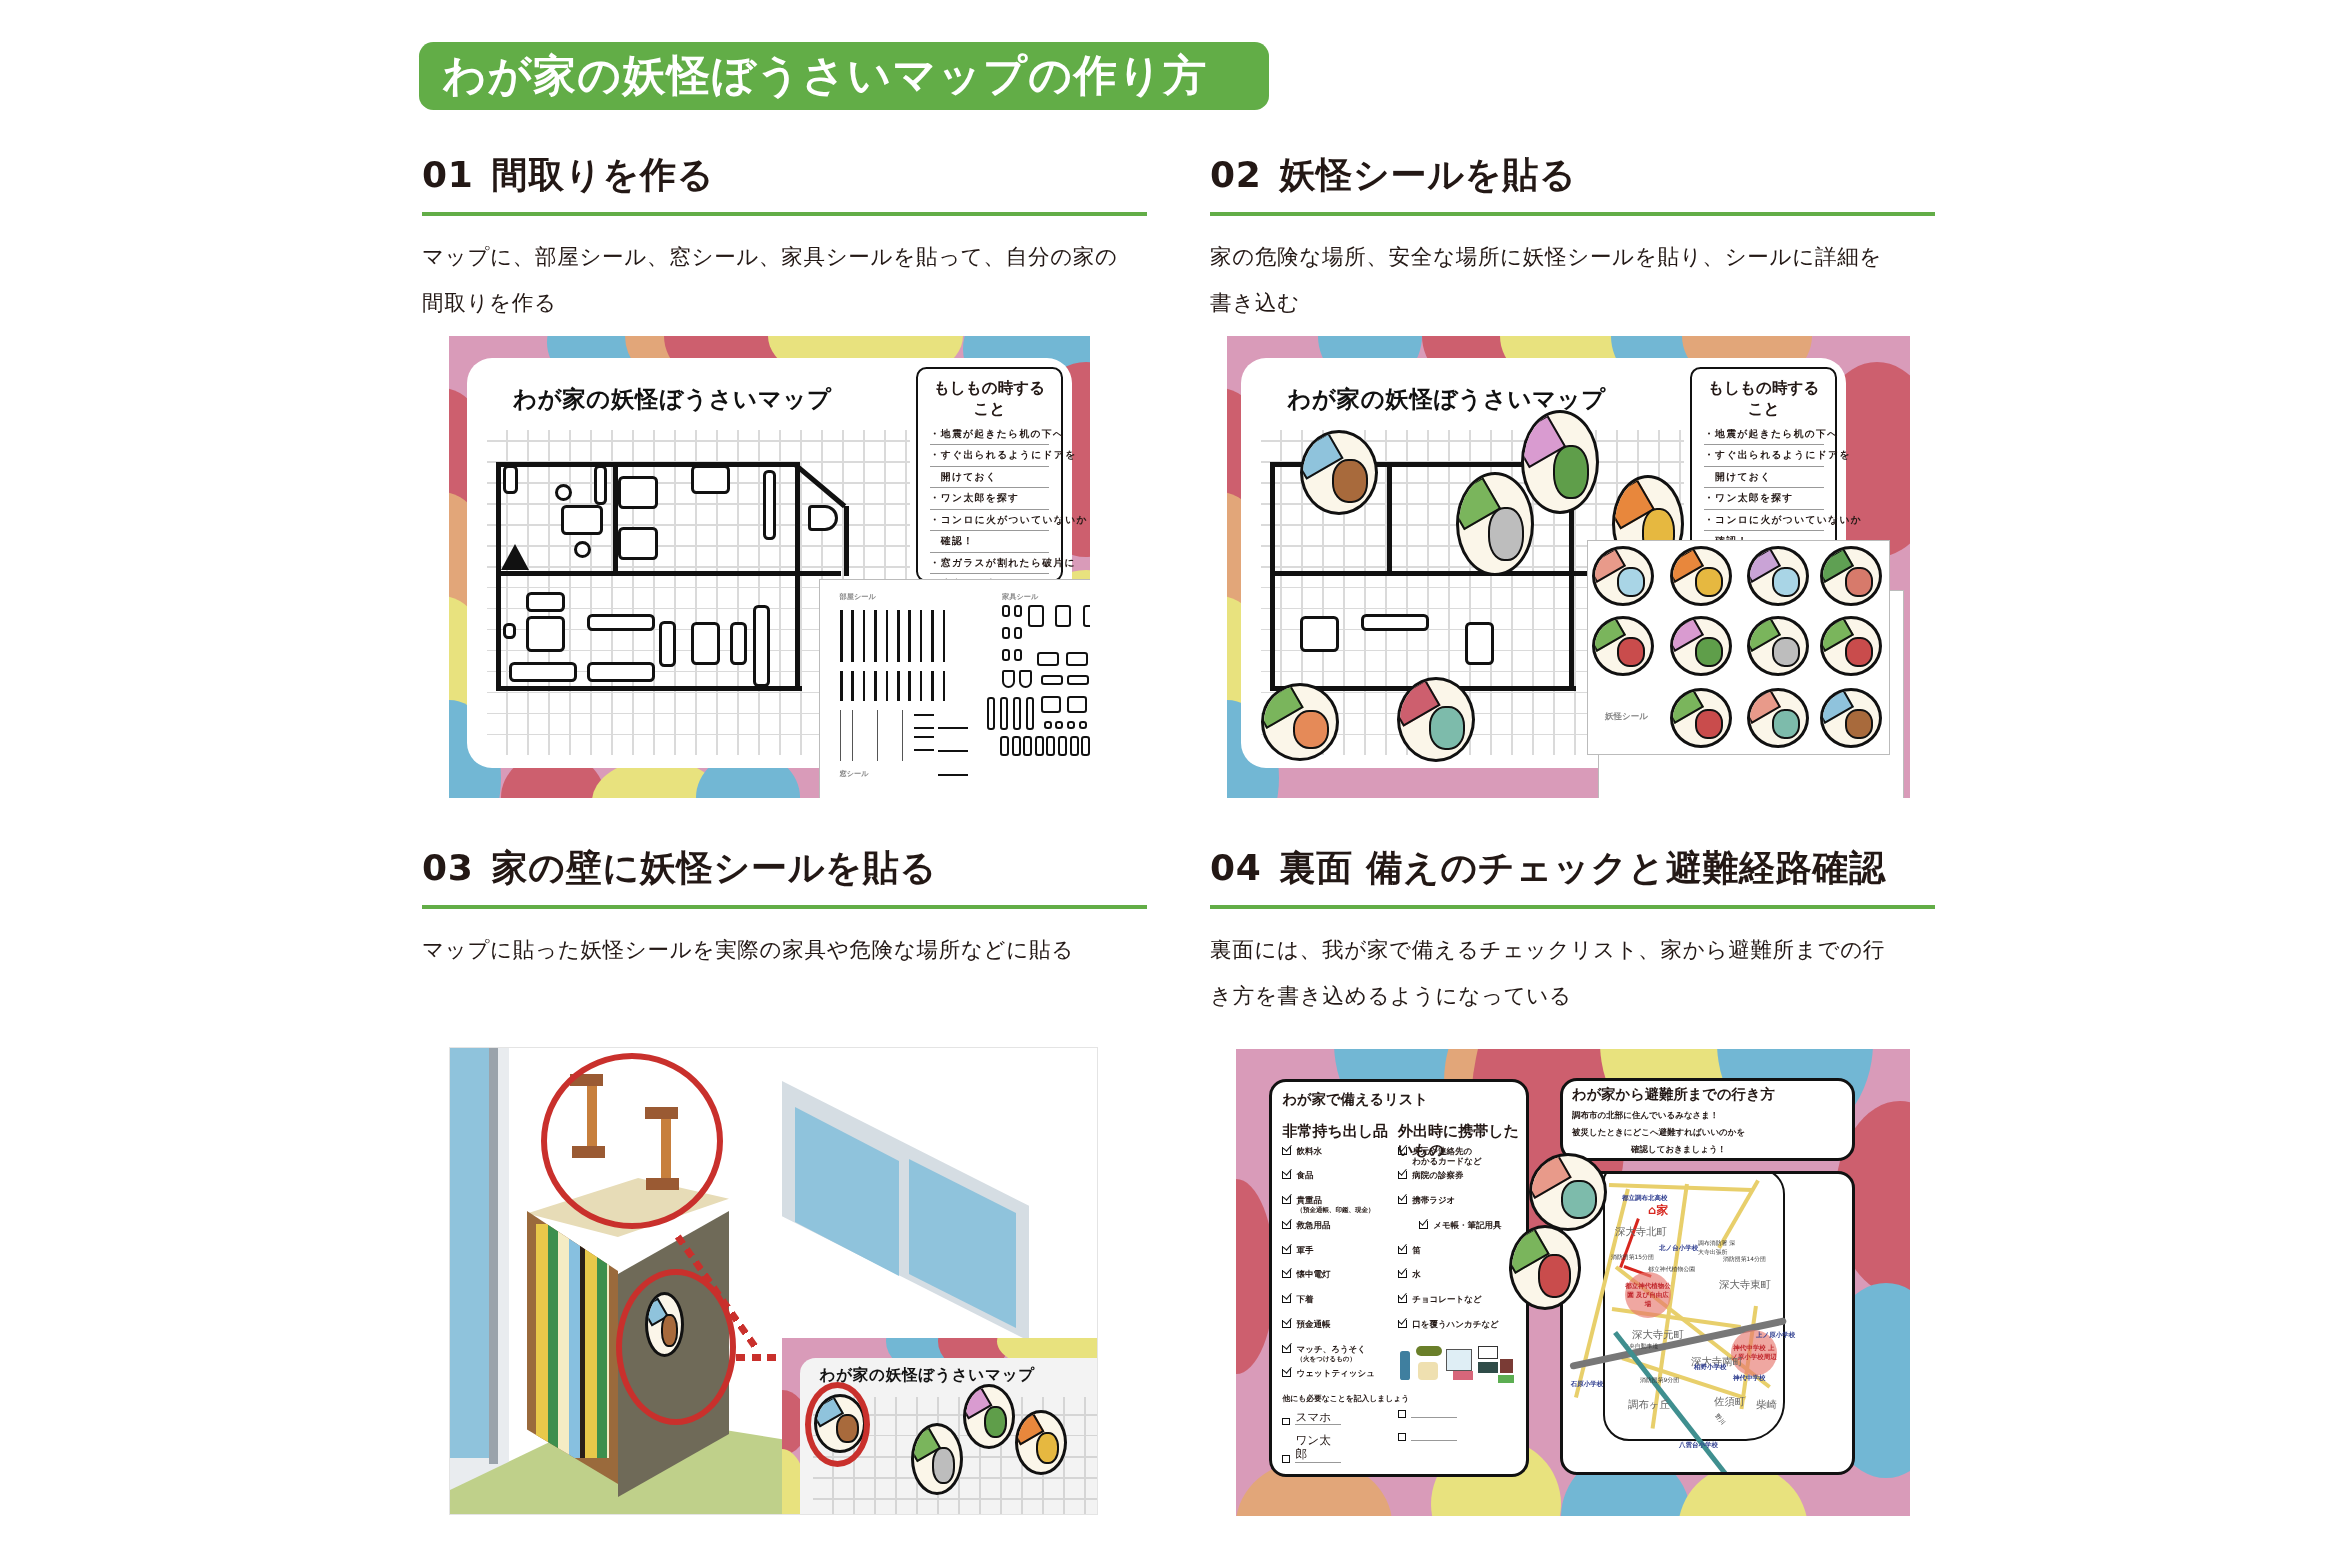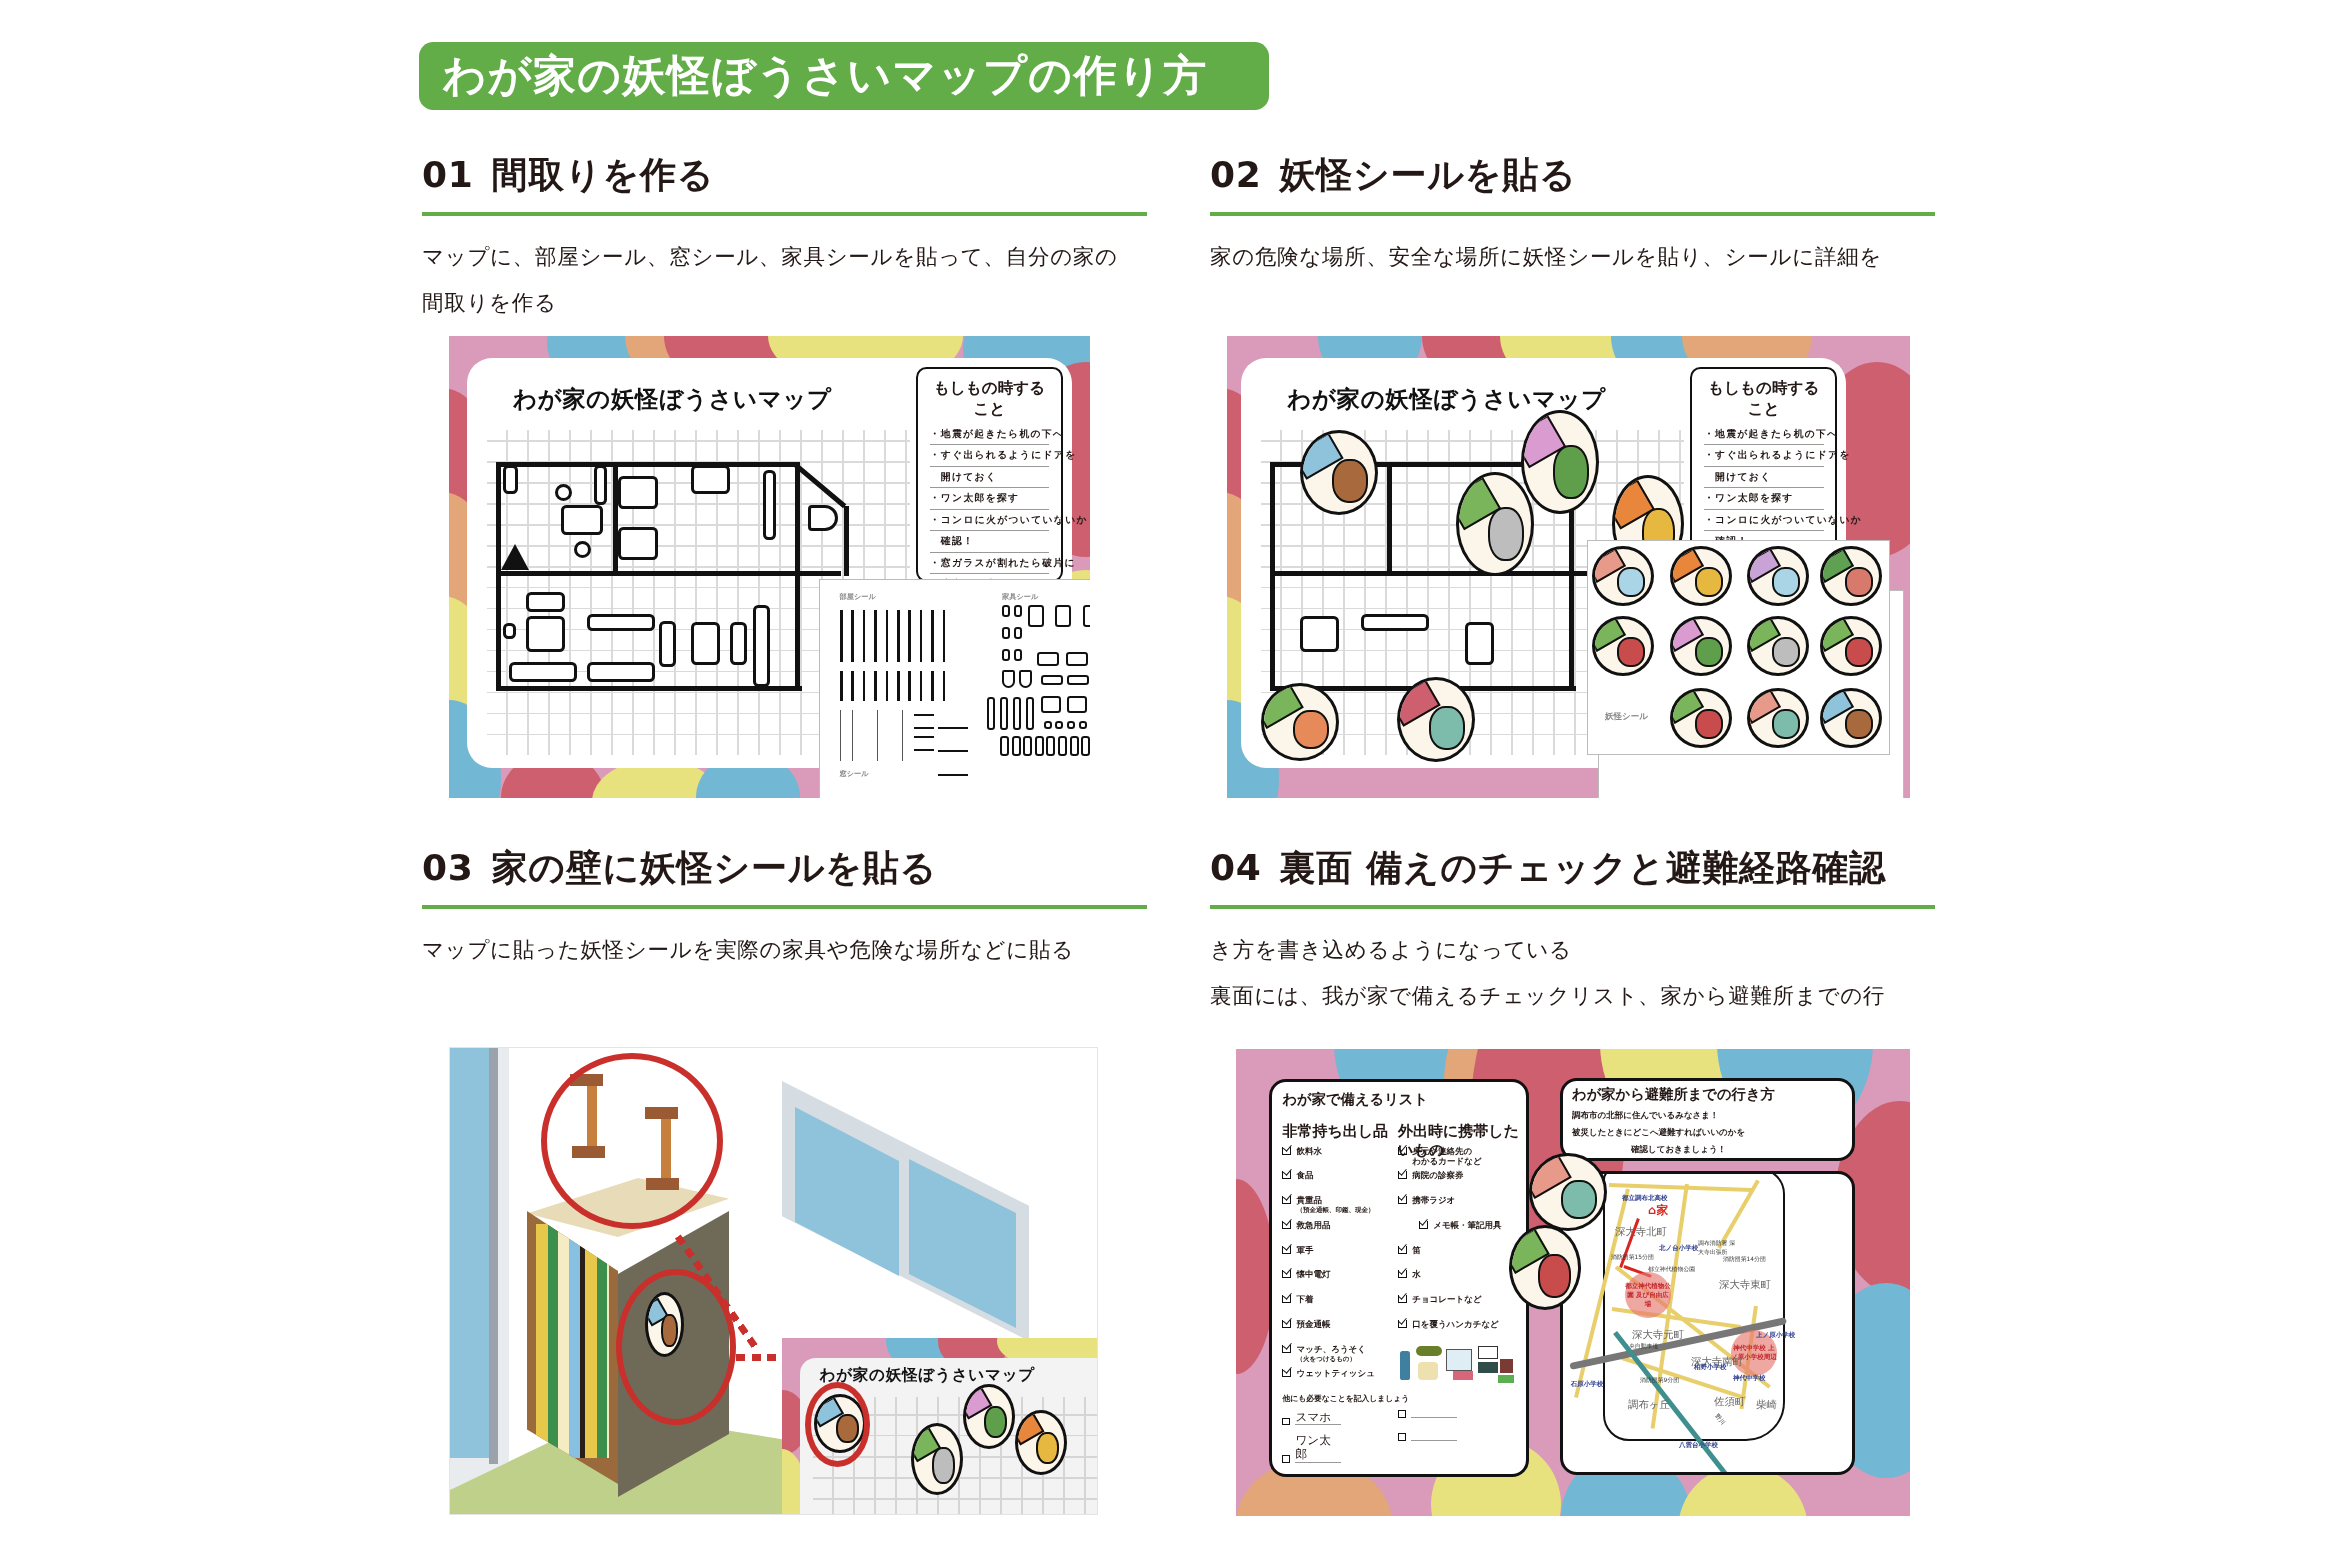--- a/index.html
+++ b/index.html
@@ -108,20 +108,21 @@
 </section>
 
 <section class="step" style="left:1210px; top:146px;">
   <div class="heading">
     <span class="num">02</span>
     <span>妖怪シールを貼る</span>
   </div>
   <div class="rule"></div>
   <div class="desc">
     <div>家の危険な場所、安全な場所に妖怪シールを貼り、シールに詳細を</div>
+    <div>書き込む</div>
   </div>
 </section>
 
 <section class="step" style="left:422px; top:839px;">
   <div class="heading">
     <span class="num">03</span>
     <span>家の壁に妖怪シールを貼る</span>
   </div>
   <div class="rule"></div>
   <div class="desc">
@@ -129,22 +130,22 @@
   </div>
 </section>
 
 <section class="step" style="left:1210px; top:839px;">
   <div class="heading">
     <span class="num">04</span>
     <span>裏面 備えのチェックと避難経路確認</span>
   </div>
   <div class="rule"></div>
   <div class="desc">
+    <div>裏面には、我が家で備えるチェックリスト、家から避難所までの行</div>
     <div>き方を書き込めるようになっている</div>
-    <div>裏面には、我が家で備えるチェックリスト、家から避難所までの行</div>
   </div>
 </section>
 
 <div class="card" style="left:449px; top:336px; width:641px; height:462px;">
   <div class="blobs">
     <div style="position:absolute; inset:0; background:#d99bb9;"></div>
     <div class="blob" style="left:-39px; top:-52px; width:182px; height:130px; background:#d99bb9;"></div>
     <div class="blob" style="left:98px; top:-39px; width:104px; height:91px; background:#72b7d4;"></div>
     <div class="blob" style="left:176px; top:-46px; width:85px; height:91px; background:#e2a679;"></div>
     <div class="blob" style="left:215px; top:-52px; width:130px; height:104px; background:#cd5f6e;"></div>

